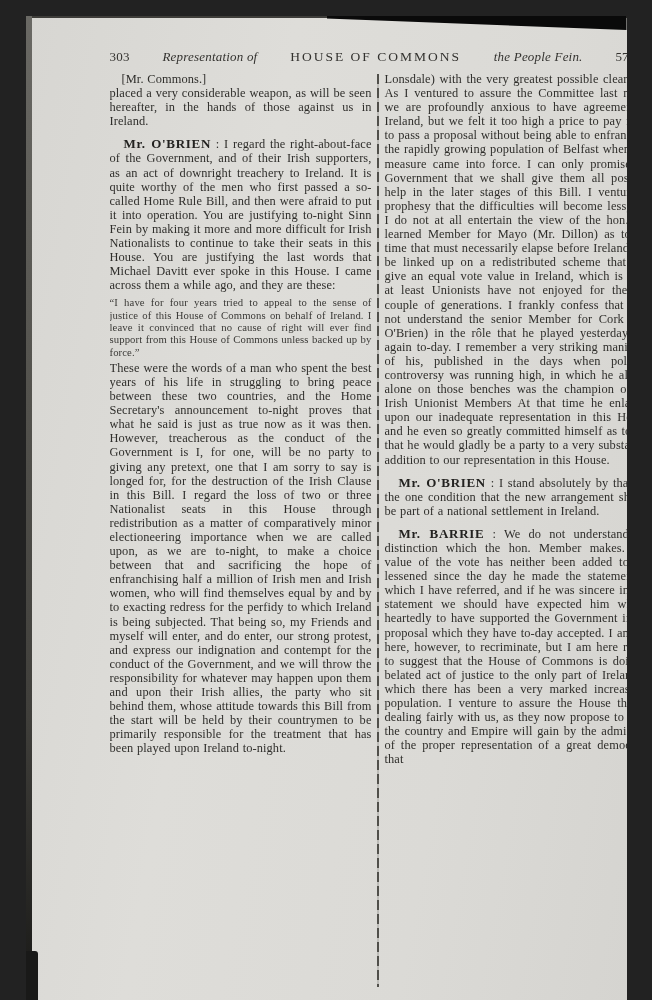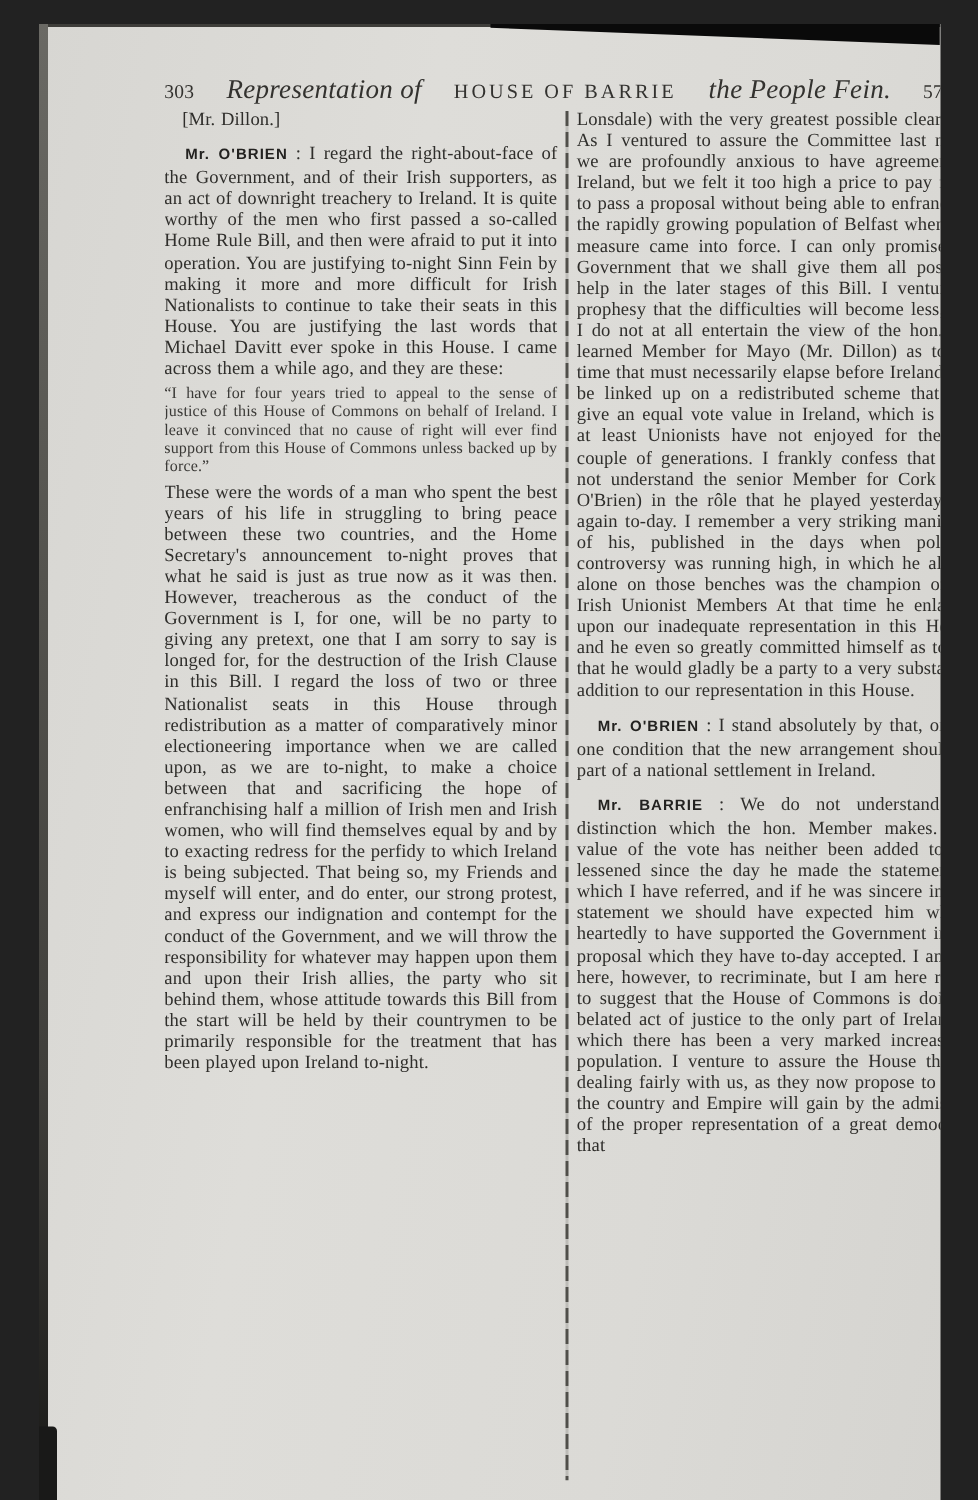--- a/index.html
+++ b/index.html
@@ -24,69 +24,70 @@
   .edge-bottom-line{position:absolute;left:8px;right:0;top:986px;height:2px;background:#45443f;transform:rotate(-.12deg);}
   .edge-bottom-bar{position:absolute;left:0;top:989px;width:100%;height:11px;
     background:linear-gradient(to right,#060606 0%,#060606 52%,#161615 65%,#32312e 85%,#403f3b 100%);}
   
   .page-header{
     position:absolute;top:33px;left:84px;width:526px;
     display:flex;justify-content:space-between;align-items:baseline;
     font-size:13px;letter-spacing:.2px;color:#33322f;
   }
   .page-num{font-size:13px;}
-  .run-ital{font-style:italic;font-size:18px;}
+  .run-ital{font-style:italic;font-size:13px;}
   .run-caps{font-size:13.5px;letter-spacing:2px;}
   
   .columns{
     position:absolute;top:56px;left:84px;width:543px;height:915px;
     display:flex;align-items:stretch;overflow:hidden;
   }
   .col{font-size:12.4px;line-height:14.1px;text-align:justify;letter-spacing:.1px;word-spacing:.04em;}
   .col-left{width:262px;}
   .col-right{width:268px;}
   .divider{
     width:2px;margin:2px 6px 0 5px;
     background:repeating-linear-gradient(to bottom,#504f4a 0 10px,rgba(80,79,74,.22) 10px 14px);
   }
   .para{margin:0;}
   .para.attribution{text-indent:12px;}
   .para.speech{text-indent:14px;margin-top:9px;}
   .para.quote{font-size:10.7px;line-height:12.3px;margin-top:4px;color:#3a3936;}
   .para.plain{margin-top:3px;}
   .speaker{
-    font-family:Liberation Sans, sans-serif;
-    font-weight:bold;font-size:10px;letter-spacing:.7px;color:#232220;
+    font-family:Liberation Serif, serif;
+    font-weight:bold;font-size:13px;letter-spacing:.7px;color:#232220;
   }
 </style>
 </head>
 <body>
 
 <div class="scan-page">
 
   <div class="edge-right-strip"></div>
   <div class="edge-top"></div>
   <div class="edge-wedge"></div>
   <div class="edge-right-line"></div>
   <div class="edge-left"></div>
   <div class="corner-blob"></div>
   <div class="edge-bottom-line"></div>
   <div class="edge-bottom-bar"></div>
 
   <header class="page-header">
     <span class="page-num">303</span>
     <span class="run-ital">Representation of</span>
-    <span class="run-caps">HOUSE OF BARRIE</span>
+    <span class="run-caps">HOUSE OF COMMONS</span>
     <span class="run-ital">the People Fein.</span>
     <span class="page-num">576</span>
   </header>
 
   <main class="columns">
     <div class="col col-left">
-        <p class="para attribution">[Mr. Dillon.]</p>
+        <p class="para attribution">[Mr. Commons.]</p>
+        <p class="para continuation">placed a very considerable weapon, as will be seen hereafter, in the hands of those against us in Ireland.</p>
         <p class="para speech"><span class="speaker">Mr. O'BRIEN</span> : I regard the right-about-face of the Government, and of their Irish supporters, as an act of downright treachery to Ireland. It is quite worthy of the men who first passed a so-called Home Rule Bill, and then were afraid to put it into operation. You are justifying to-night Sinn Fein by making it more and more difficult for Irish Nationalists to continue to take their seats in this House. You are justifying the last words that Michael Davitt ever spoke in this House. I came across them a while ago, and they are these:</p>
         <p class="para quote">“I have for four years tried to appeal to the sense of justice of this House of Commons on behalf of Ireland. I leave it convinced that no cause of right will ever find support from this House of Commons unless backed up by force.”</p>
         <p class="para plain">These were the words of a man who spent the best years of his life in struggling to bring peace between these two countries, and the Home Secretary's announcement to-night proves that what he said is just as true now as it was then. However, treacherous as the conduct of the Government is I, for one, will be no party to giving any pretext, one that I am sorry to say is longed for, for the destruction of the Irish Clause in this Bill. I regard the loss of two or three Nationalist seats in this House through redistribution as a matter of comparatively minor electioneering importance when we are called upon, as we are to-night, to make a choice between that and sacrificing the hope of enfranchising half a million of Irish men and Irish women, who will find themselves equal by and by to exacting redress for the perfidy to which Ireland is being subjected. That being so, my Friends and myself will enter, and do enter, our strong protest, and express our indignation and contempt for the conduct of the Government, and we will throw the responsibility for whatever may happen upon them and upon their Irish allies, the party who sit behind them, whose attitude towards this Bill from the start will be held by their countrymen to be primarily responsible for the treatment that has been played upon Ireland to-night.</p>
       </div>
     <div class="divider"></div>
     <div class="col col-right">
         <p class="para continuation">Lonsdale) with the very greatest possible clearness. As I ventured to assure the Committee last night, we are profoundly anxious to have agreement in Ireland, but we felt it too high a price to pay for it to pass a proposal without being able to enfranchise the rapidly growing population of Belfast when this measure came into force. I can only promise the Government that we shall give them all possible help in the later stages of this Bill. I venture to prophesy that the difficulties will become less, and I do not at all entertain the view of the hon. and learned Member for Mayo (Mr. Dillon) as to the time that must necessarily elapse before Ireland will be linked up on a redistributed scheme that will give an equal vote value in Ireland, which is what at least Unionists have not enjoyed for the last couple of generations. I frankly confess that I do not understand the senior Member for Cork (Mr. O'Brien) in the rôle that he played yesterday and again to-day. I remember a very striking manifesto of his, published in the days when political controversy was running high, in which he almost alone on those benches was the champion of the Irish Unionist Members  At that time he enlarged upon our inadequate representation in this House, and he even so greatly committed himself as to say that he would gladly be a party to a very substantial addition to our representation in this House.</p>
         <p class="para speech"><span class="speaker">Mr. O'BRIEN</span> : I stand absolutely by that, on the one condition that the new arrangement should be part of a national settlement in Ireland.</p>
         <p class="para speech"><span class="speaker">Mr. BARRIE</span> : We do not understand the distinction which the hon. Member makes. The value of the vote has neither been added to nor lessened since the day he made the statement to which I have referred, and if he was sincere in that statement we should have expected him whole-heartedly to have supported the Government in the proposal which they have to-day accepted. I am not here, however, to recriminate, but I am here rather to suggest that the House of Commons is doing a belated act of justice to the only part of Ireland in which there has been a very marked increase of population. I venture to assure the House that in dealing fairly with us, as they now propose to deal, the country and Empire will gain by the admission of the proper representation of a great democracy that</p>
       </div>

